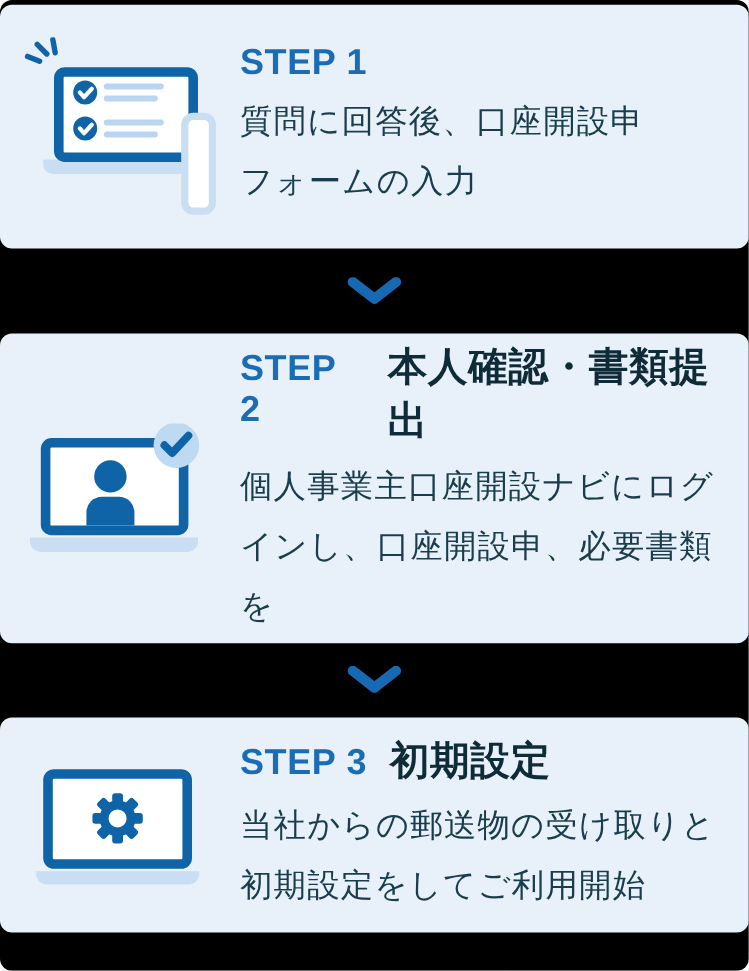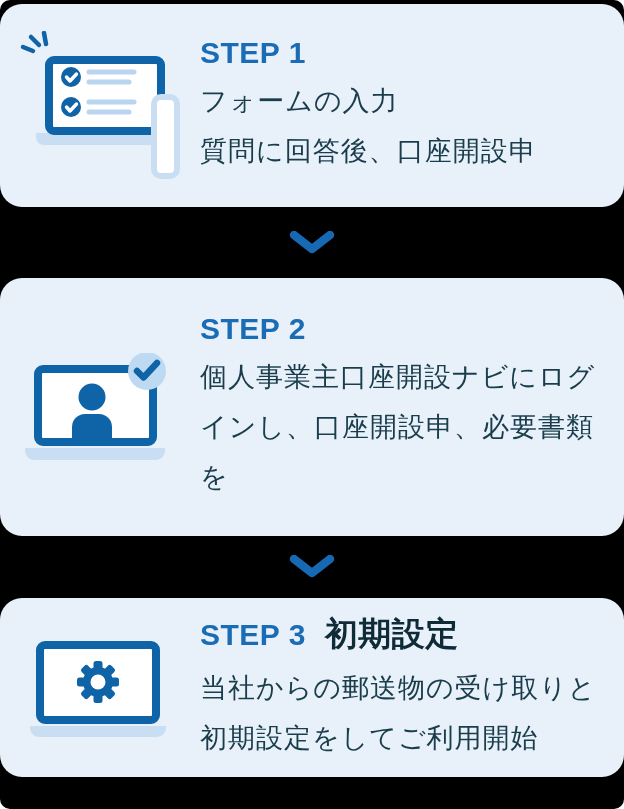--- a/index.html
+++ b/index.html
@@ -8,21 +8,21 @@
     position:relative;
     width:624px;height:809px;
     background:#000000;
     border-radius:10px;
     overflow:hidden;
   }
   .card{
     box-sizing:border-box;
     width:624px;
     background:#e8f1fa;
-    border-radius:22px;
+    border-radius:10px;
     display:flex;
     flex-direction:row;
     align-items:center;
   }
   .card-1{height:203px;margin-top:4px;}
   .card-2{height:258px;}
   .card-3{height:179px;}
   .divider{
     width:624px;
     display:flex;align-items:center;justify-content:center;
@@ -94,22 +94,22 @@
         </g>
 
         <rect x="136" y="66" width="23" height="79" rx="7" fill="#ffffff" stroke="#c9def2" stroke-width="6"></rect>
       </svg>
     </div>
     <div class="text-col">
       <div class="step-row">
         <span class="step-label">STEP 1</span>
       </div>
       <div class="step-desc">
+        <div>質問に回答後、口座開設申</div>
         <div>フォームの入力</div>
-        <div>質問に回答後、口座開設申</div>
       </div>
     </div>
   </div>
 
   <div class="divider divider-1">
     <svg width="46" height="24" viewBox="0 0 46 24">
       <path d="M5,4 L23,18 L41,4" fill="none" stroke="#1769b3" stroke-width="8.5" stroke-linecap="round" stroke-linejoin="round"></path>
     </svg>
   </div>
 
@@ -128,20 +128,21 @@
 
         <g>
           <circle cx="122" cy="18" r="19" fill="#bedaf2"></circle>
           <path d="M112,18 l6.5,6.5 L132,10" fill="none" stroke="#0f63a7" stroke-width="6.5" stroke-linecap="round" stroke-linejoin="round"></path>
         </g>
       </svg>
     </div>
     <div class="text-col">
       <div class="step-row">
         <span class="step-label">STEP 2</span>
+        <span class="step-title">本人確認・書類提出</span>
       </div>
       <div class="step-desc">
         <div>個人事業主口座開設ナビにログ</div>
         <div>インし、口座開設申、必要書類を</div>
       </div>
     </div>
   </div>
 
   <div class="divider divider-2">
     <svg width="46" height="24" viewBox="0 0 46 24">

